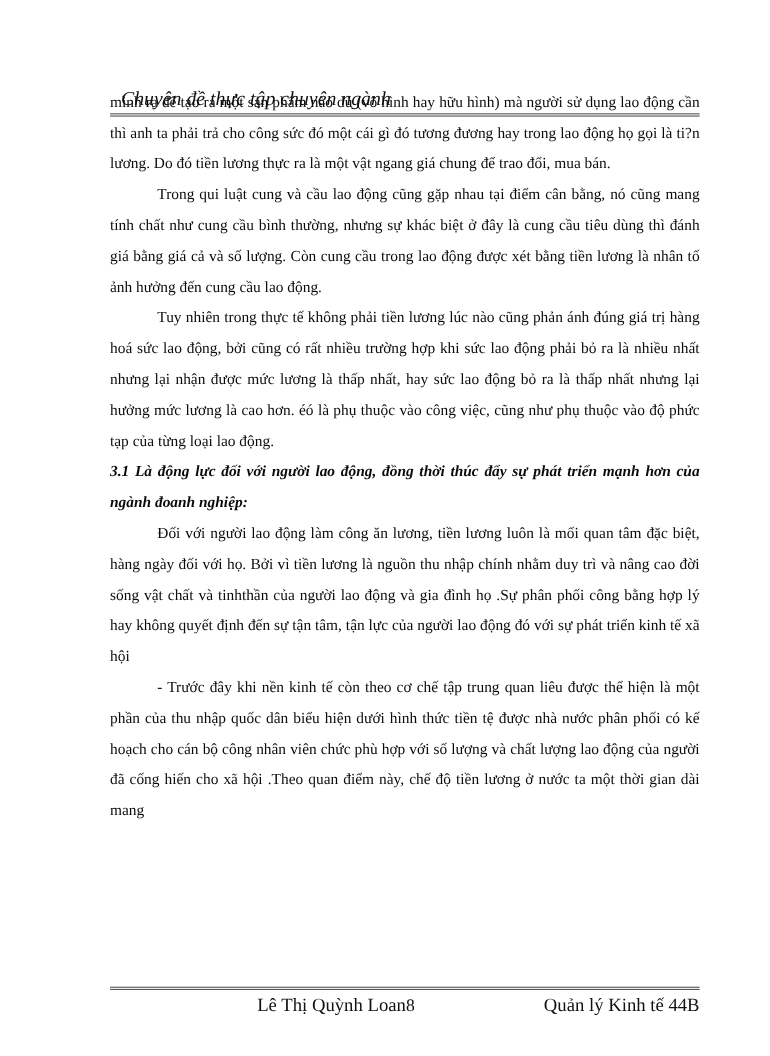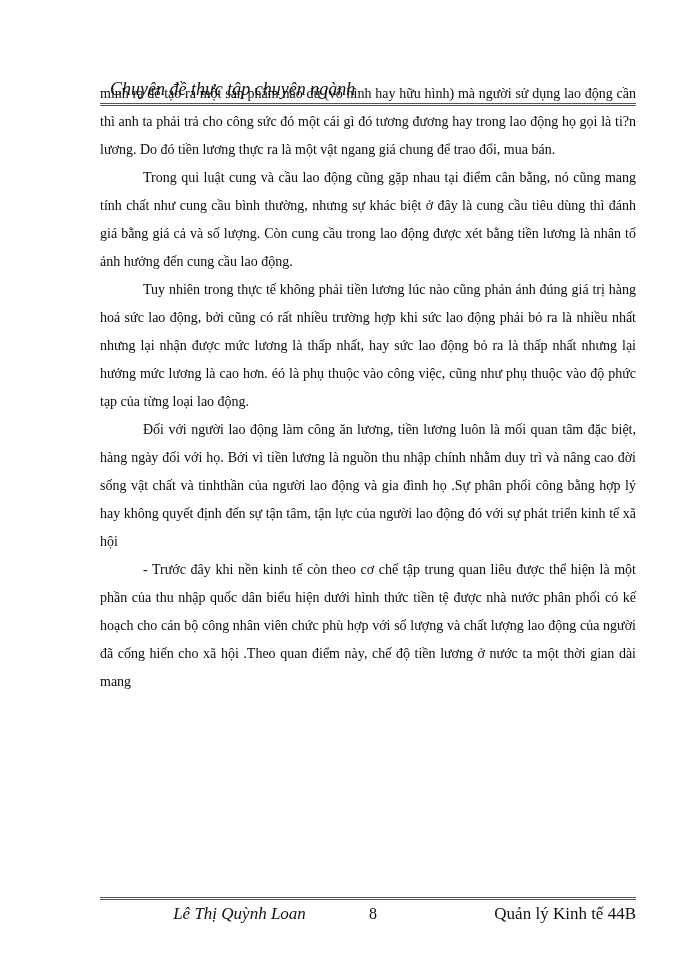--- a/index.html
+++ b/index.html
@@ -63,22 +63,21 @@
     right: 64px;
     border-top: 3px double #555;
     padding-top: 4px;
     display: flex;
     align-items: baseline;
     font-size: 17px;
     color: #111;
   }
   .page-footer .f-left {
     flex: 1;
-    text-align: center;
-    font-style: italic;
+    text-align: right;
     padding-left: 10px;
   }
   .page-footer .f-center {
     flex: 0 0 auto;
     text-align: center;
     font-style: normal;
     font-size: 16px;
   }
   .page-footer .f-right {
     flex: 1;
@@ -91,20 +90,21 @@
 <div class="page">
 
   <div class="running-header">
     <span>Chuyên đề thực tập chuyên ngành</span>
   </div>
 
   <div class="content">
     <p class="no-indent">mình ra để tạo ra một sản phẩm nào dú (vô hình hay hữu hình) mà người sử dụng lao động cần thì anh ta phải trả cho công sức đó một cái gì đó tương đương hay trong lao động họ gọi là ti?n lương. Do đó tiền lương thực ra là một vật ngang giá chung để trao đổi, mua bán.</p>
     <p>Trong qui luật cung và cầu lao động cũng gặp nhau tại điểm cân bằng, nó cũng mang tính chất như cung cầu bình thường, nhưng sự khác biệt ở đây là cung cầu tiêu dùng thì đánh giá bằng giá cả và số lượng. Còn cung cầu trong lao động được xét bằng tiền lương là nhân tố ảnh hưởng đến cung cầu lao động.</p>
     <p>Tuy nhiên trong thực tế không phải tiền lương lúc nào cũng phản ánh đúng giá trị hàng hoá sức lao động, bởi cũng có rất nhiều trường hợp khi sức lao động phải bỏ ra là nhiều nhất nhưng lại nhận được mức lương là thấp nhất, hay sức lao động bỏ ra là thấp nhất nhưng lại hưởng mức lương là cao hơn. éó là phụ thuộc vào công việc, cũng như phụ thuộc vào độ phức tạp của từng loại lao động.</p>
+    <p class="h-bold-italic">3.1 Là động lực đối với người lao động, đồng thời thúc đẩy sự phát triển mạnh hơn của ngành đoanh nghiệp:</p>
     <p>Đối với người lao động làm công ăn lương, tiền lương luôn là mối quan tâm đặc biệt, hàng ngày đối với họ. Bởi vì tiền lương là nguồn thu nhập chính nhằm duy trì và nâng cao đời sống vật chất và tinhthần của người lao động và gia đình họ .Sự phân phối công bằng hợp lý hay không quyết định đến sự tận tâm, tận lực của người lao động đó với sự phát triển kinh tế xã hội</p>
     <p>- Trước đây khi nền kinh tế còn theo cơ chế tập trung quan liêu được thể hiện là một phần của thu nhập quốc dân biểu hiện dưới hình thức tiền tệ được nhà nước phân phối có kế hoạch cho cán bộ công nhân viên chức phù hợp với số lượng và chất lượng lao động của người đã cống hiến cho xã hội .Theo quan điểm này, chế độ tiền lương ở nước ta một thời gian dài mang</p>
   </div>
 
   <div class="page-footer">
     <span class="f-left">Lê Thị Quỳnh Loan</span>
     <span class="f-center">8</span>
     <span class="f-right">Quản lý Kinh tế 44B</span>
   </div>
 

